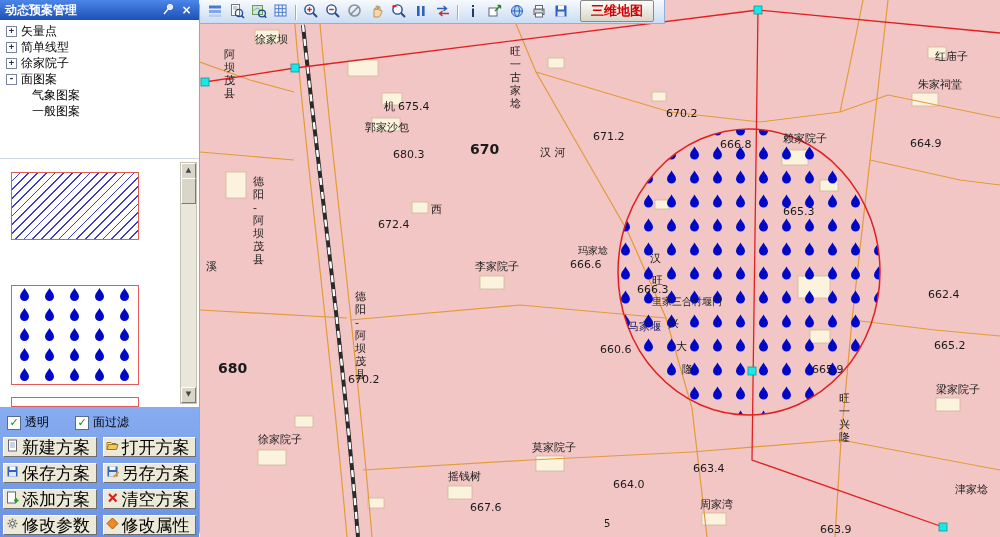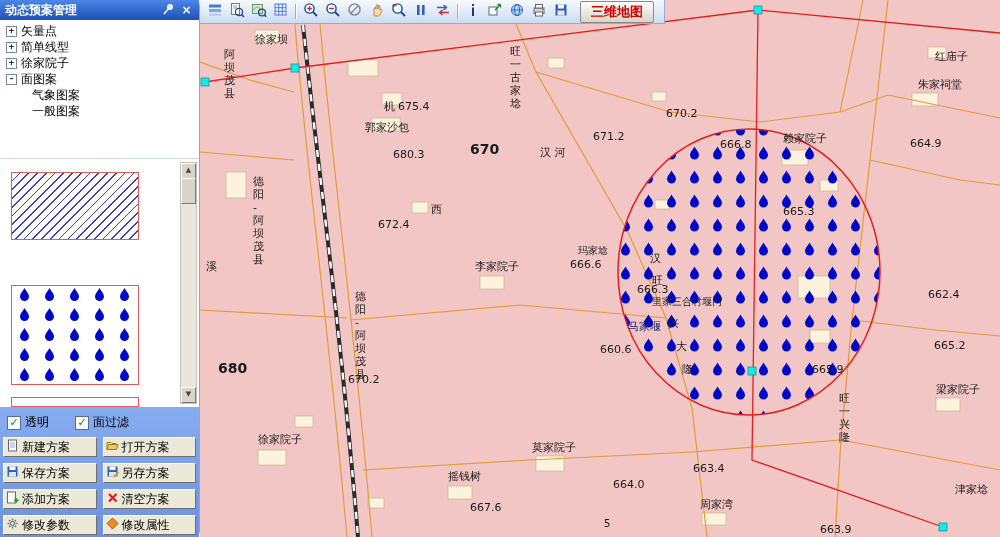--- a/index.html
+++ b/index.html
@@ -28,28 +28,28 @@
   .sb-up{top:0}.sb-down{bottom:0}
   .sb-thumb{position:absolute;left:0;top:15px;width:13px;height:24px;background:#d9d5c8;border:1px solid;
     border-color:#fff #7d7a6e #7d7a6e #fff}
   #controls{flex:1;background:linear-gradient(#87acf0,#6a91e1);padding:4px 3px 0 3px;}
   #checks{display:flex;gap:26px;padding:3px 4px 6px 4px;color:#000}
   .chk{display:flex;align-items:center;gap:4px}
   .chk .box{width:12px;height:12px;background:#fff;border:1px solid #5a6c8e;
     font:bold 11px/11px "DejaVu Sans",sans-serif;color:#0a8a0a;text-align:center}
   #btngrid{display:grid;grid-template-columns:1fr 1fr;gap:6px 6px;}
   .pbtn{height:20px;display:flex;align-items:center;gap:3px;padding:0 2px;background:#ece9d8;
-    border:1px solid;border-color:#fff #6f6f6f #6f6f6f #fff;font-size:12px;color:#000;cursor:default;overflow:hidden}
+    border:1px solid;border-color:#fff #6f6f6f #6f6f6f #fff;font-size:17px;color:#000;cursor:default;overflow:hidden}
   .pbtn svg{flex:0 0 13px}
 
   
   #maparea{position:absolute;left:200px;top:0;width:800px;height:537px;}
   #map-svg{display:block}
   #map-svg text{font-family:"DejaVu Sans","Liberation Sans",sans-serif;}
-  #toolbar{position:absolute;left:0;top:0;height:24px;display:inline-flex;align-items:center;gap:1px;
+  #toolbar{position:absolute;left:0;top:0;height:24px;display:inline-flex;align-items:flex-end;gap:1px;
     padding:1px 10px 1px 4px;background:linear-gradient(#f7fafd,#cbdcf3);border-bottom:1px solid #93aed2;
     border-right:1px solid #93aed2;box-sizing:border-box}
   .tbtn{width:21px;height:20px;display:flex;align-items:center;justify-content:center;background:transparent;
     border:1px solid transparent;padding:0;cursor:default}
   .sep{width:1px;height:15px;background:#9aaec9;margin:0 3px;box-shadow:1px 0 0 #fff}
   #map3d{margin-left:8px;font-weight:bold;color:#d40000;background:linear-gradient(#fdfdfa,#d9d5c8);
     border:1px solid #8a8a8a;border-radius:2px;padding:1px 10px;font-size:13px;white-space:nowrap;cursor:default}
 </style>
 </head>
 <body>

